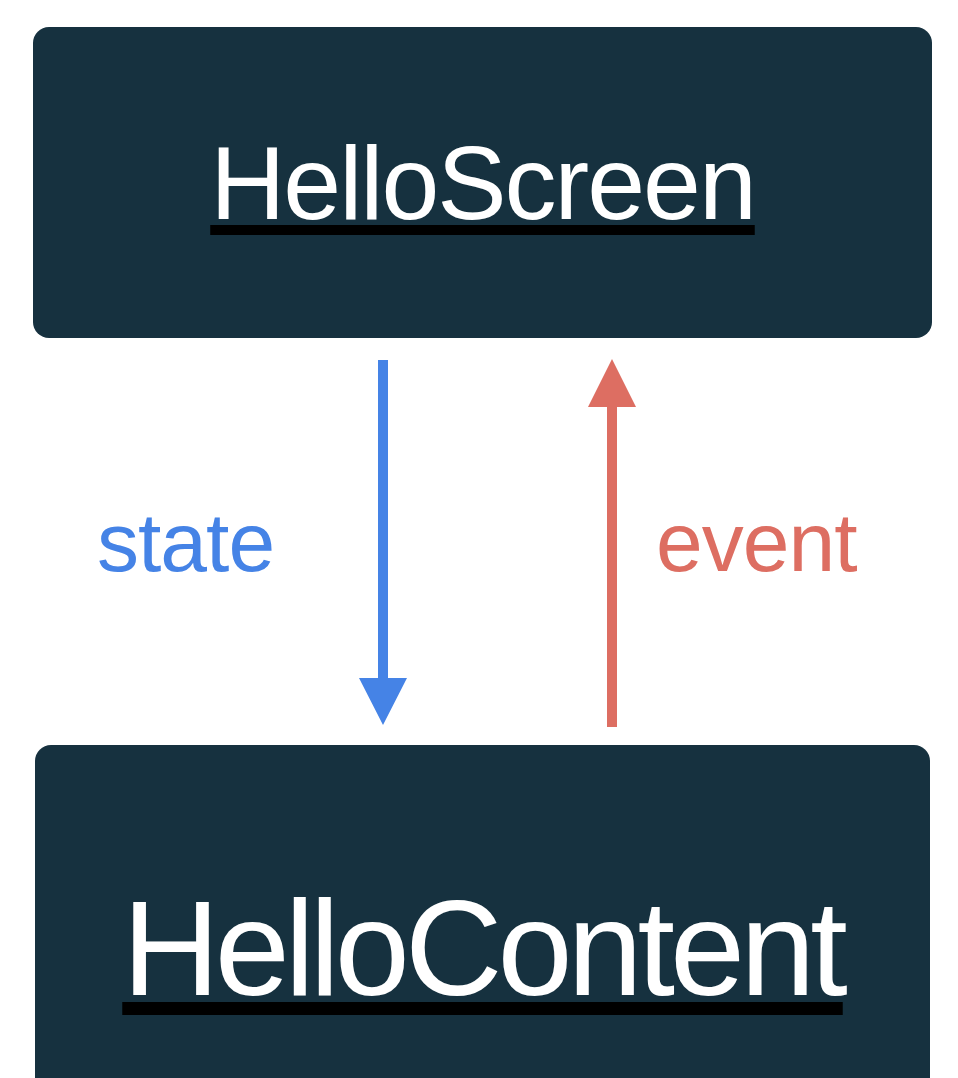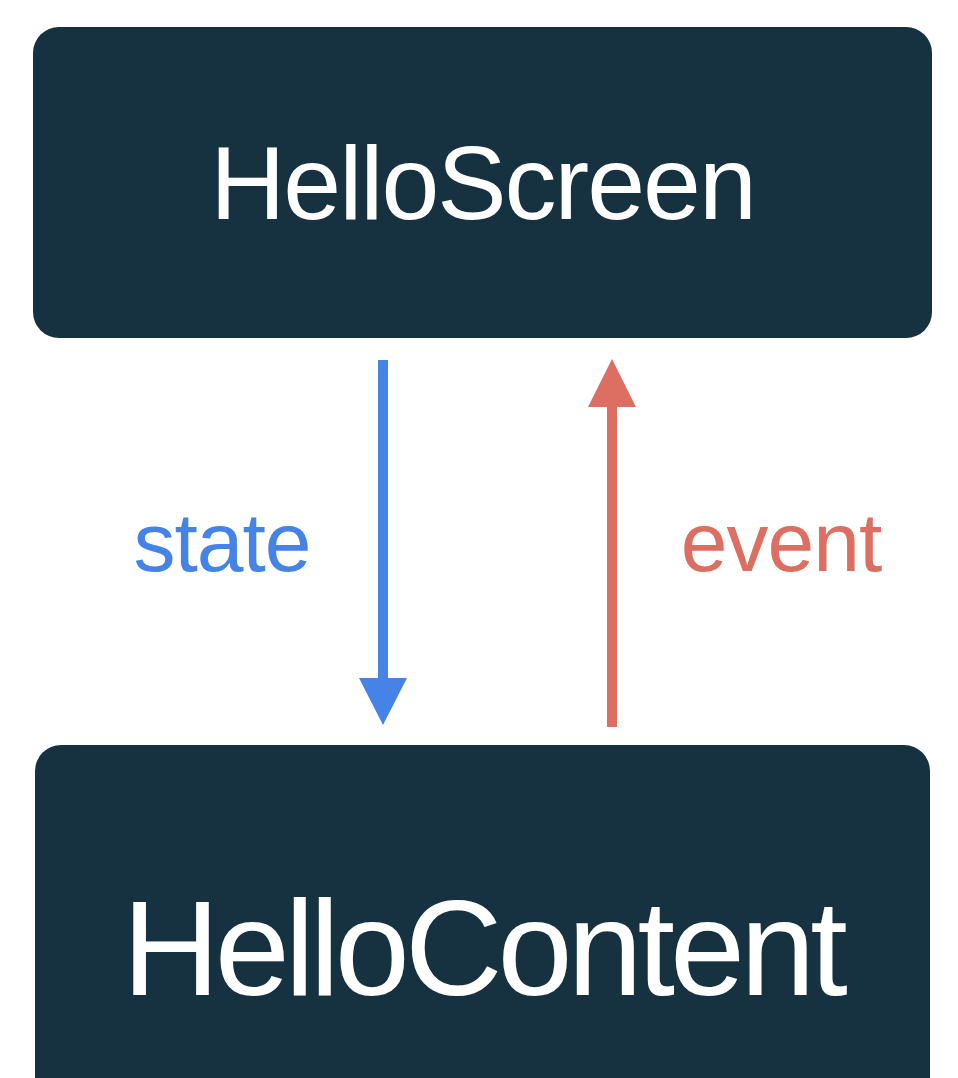--- a/index.html
+++ b/index.html
@@ -11,21 +11,22 @@
     position: relative;
     width: 958px;
     height: 1078px;
     overflow: hidden;
   }
   .node {
     position: absolute;
     display: flex;
     align-items: center;
     justify-content: center;
-    border-radius: 26px;
+    border-radius: 16px;
+    text-decoration: underline;
   }
   .node-top {
     left: 33px;
     top: 27px;
     width: 899px;
     height: 311px;
   }
   .node-bottom {
     left: 35px;
     top: 745px;
@@ -49,21 +50,21 @@
     position: absolute;
     left: 0;
     top: 0;
     width: 958px;
     height: 1078px;
   }
   .edge-label {
     position: absolute;
     top: 500px;
     width: 250px;
-    text-align: center;
+    text-align: left;
     font-size: 84px;
     line-height: 1;
     letter-spacing: -1px;
     white-space: nowrap;
   }
   .state-label { left: 97px; }
   .event-label { left: 656px; }
 </style>
 </head>
 <body>

